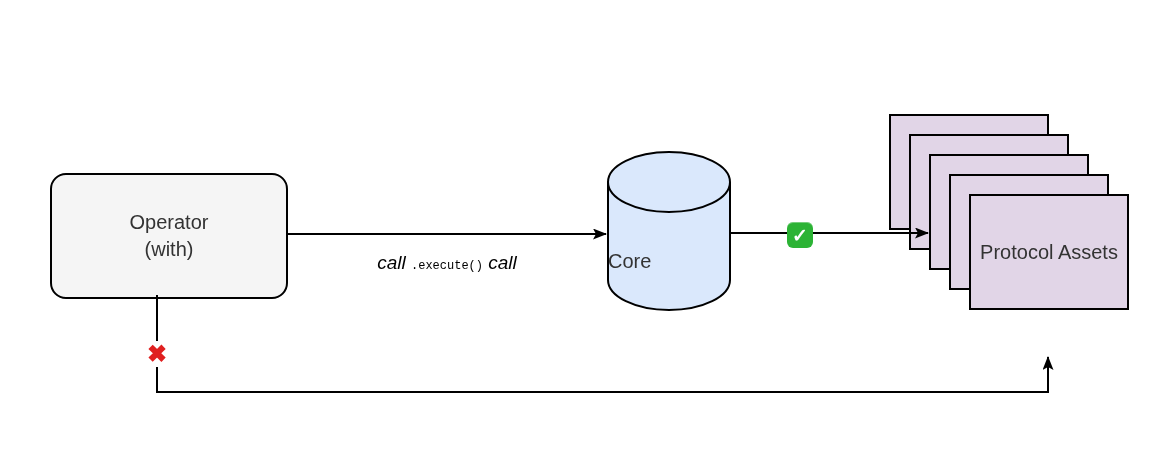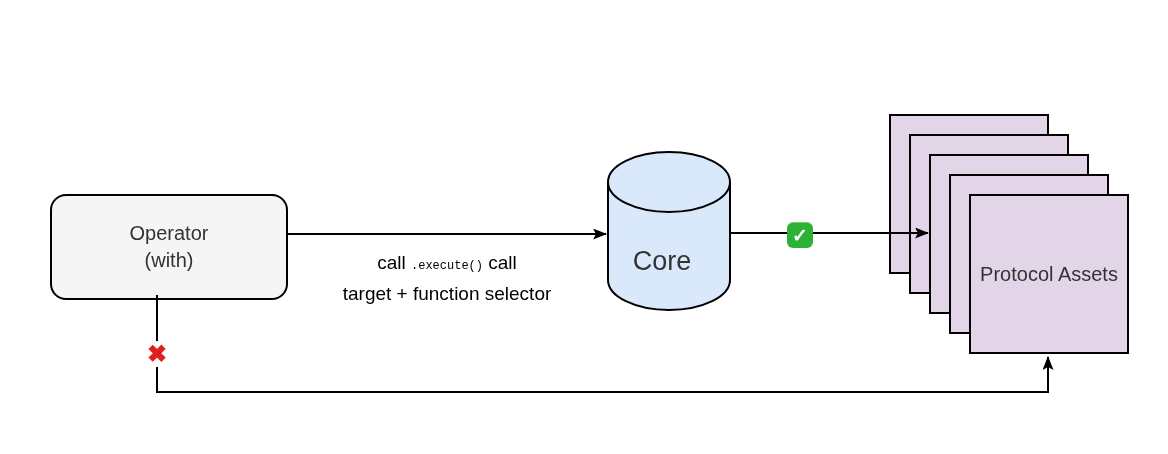--- a/index.html
+++ b/index.html
@@ -14,54 +14,53 @@
     --canvas-bg:#ffffff;
   }
   html,body{margin:0;padding:0;}
   body{background:#fff;font-family:"Liberation Sans",sans-serif;}
   .canvas{
     position:relative;width:1168px;height:454px;
     background:var(--canvas-bg);overflow:hidden;
   }
   
   .node-operator{
-    position:absolute;left:50px;top:173px;width:238px;height:106px;
+    position:absolute;left:50px;top:173px;width:238px;height:126px;
     box-sizing:border-box;border:2px solid var(--stroke);border-radius:16px;
     background:var(--operator-fill);
     display:flex;flex-direction:column;align-items:center;justify-content:center;
     font-size:20px;line-height:27px;color:var(--text);text-align:center;
     z-index:1;
-    margin-top:21px;
   }
   .asset-card{
-    position:absolute;width:160px;height:160px;box-sizing:border-box;
+    position:absolute;width:160px;height:116px;box-sizing:border-box;
     border:2px solid var(--stroke);background:var(--assets-fill);
   }
   .asset-card-front{
     left:969px;top:194px;z-index:2;
     display:flex;align-items:center;justify-content:center;
     font-size:20px;color:var(--text);text-align:center;
   }
   
   .connector-layer{
     position:absolute;left:0;top:0;width:1168px;height:454px;
     z-index:3;pointer-events:none;
   }
   
   .core-label{
     position:absolute;left:608px;top:247px;width:108px;height:28px;
-    line-height:28px;text-align:center;font-size:27px;color:var(--text);
+    line-height:28px;text-align:left;font-size:20px;color:var(--text);
     z-index:4;
   }
   .edge-label{
     position:absolute;left:277px;top:249px;width:340px;
     text-align:center;font-size:19px;line-height:27px;color:var(--edge-text);
     z-index:4;
   }
-  .edge-label .it{}
+  .edge-label .it{font-style:italic;}
   .edge-label .mono{
     font-family:"Liberation Mono","DejaVu Sans Mono",monospace;
     font-style:normal;font-size:12px;
   }
   
   .check-icon{
     position:absolute;left:787px;top:222px;width:26px;height:26px;
     background:var(--check-green);border-radius:6px;
     display:flex;align-items:center;justify-content:center;
     color:#ffffff;font-size:19px;font-weight:bold;
@@ -116,21 +115,20 @@
   </svg>
 
   <div class="core-label">Core</div>
 
   <div class="edge-label">
     <div>
       <span class="it">call</span>
       <span class="mono">.execute()</span>
       <span class="it">call</span>
     </div>
-    <div class="it">target + function selector</div>
   </div>
 
   <div class="check-icon">
     <span>✓</span>
   </div>
   <div class="cross-icon">
     <span>✖</span>
   </div>
 
 </div>

